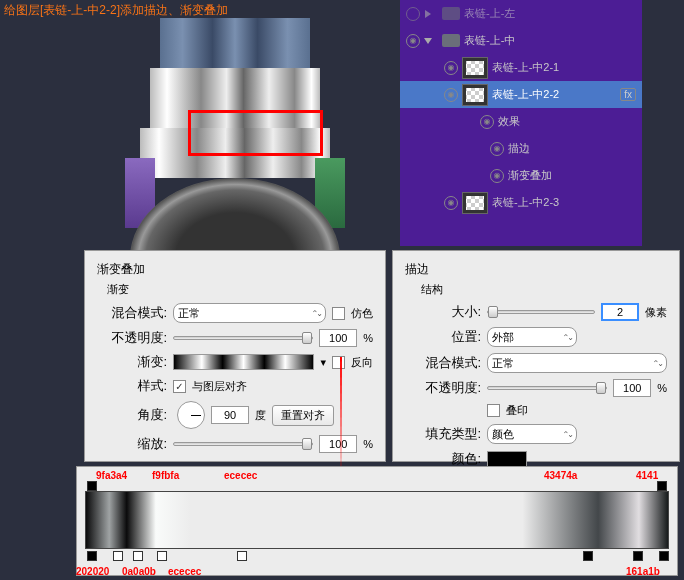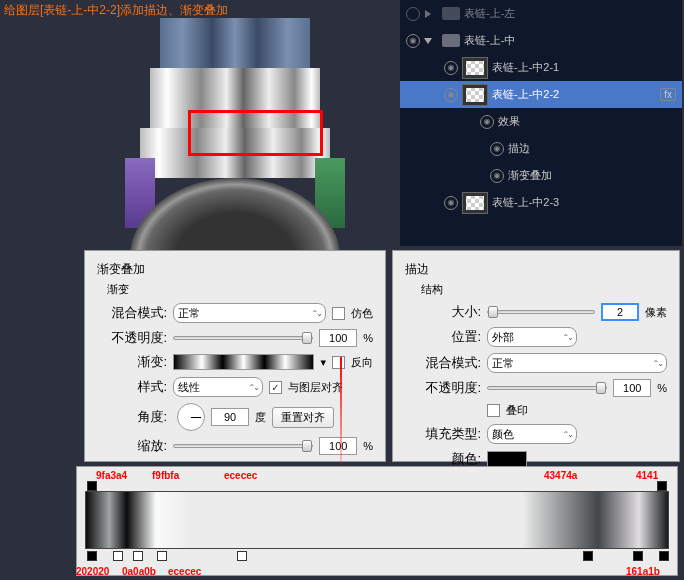--- a/index.html
+++ b/index.html
@@ -7,21 +7,21 @@
 .title{color:#f97316;position:absolute;top:2px;left:4px;font-size:12px}
 .canvas{position:absolute;top:18px;left:70px;width:320px;height:226px;background:#2b2f3e}
 .watch{position:absolute;top:0;left:60px;width:210px;height:226px}
 .link-top{position:absolute;top:0;left:30px;width:150px;height:50px;background:linear-gradient(90deg,#5a7090,#7a90b0 15%,#3a4a66 35%,#7a90b0 50%,#3a4a66 65%,#7a90b0 85%,#5a7090)}
 .link-mid{position:absolute;top:50px;left:20px;width:170px;height:60px;background:linear-gradient(90deg,#bbb,#fff 10%,#888 30%,#eee 45%,#666 55%,#eee 70%,#888 85%,#fff 95%,#bbb)}
 .link-low{position:absolute;top:110px;left:10px;width:190px;height:50px;background:linear-gradient(90deg,#bbb,#fff 10%,#888 30%,#eee 45%,#666 55%,#eee 70%,#888 85%,#fff 95%,#bbb)}
 .side-l{position:absolute;top:140px;left:-5px;width:30px;height:70px;background:linear-gradient(180deg,#8a6abf,#5a3a8f)}
 .side-r{position:absolute;top:140px;right:-5px;width:30px;height:70px;background:linear-gradient(180deg,#4a9a5f,#2a6a3f)}
 .bezel{position:absolute;top:160px;left:0;width:210px;height:80px;border-radius:105px 105px 0 0/80px 80px 0 0;background:radial-gradient(ellipse at 50% 100%,#333 40%,#666 60%,#999 65%,#555 70%,#aaa 80%,#444)}
 .redbox{position:absolute;top:92px;left:118px;width:135px;height:46px;border:3px solid red}
-.layers{position:absolute;top:0;left:400px;width:282px;height:246px;background:#0f172a;color:#c8c8c8;font-size:11px}
+.layers{position:absolute;top:0;left:400px;width:242px;height:246px;background:#4c1d95;color:#c8c8c8;font-size:11px}
 .lrow{display:flex;align-items:center;height:27px;padding-left:6px;gap:4px}
 .lrow.dim{opacity:.6}
 .eye{width:14px;height:14px;border-radius:50%;border:1px solid #888;display:flex;align-items:center;justify-content:center;font-size:8px;color:#888}
 .folder{width:18px;height:13px;background:#6a6e7a;border-radius:2px;margin-left:4px}
 .tri{display:inline-block;width:0;height:0;border-left:4px solid transparent;border-right:4px solid transparent;border-bottom:6px solid #aaa;transform:rotate(90deg);margin-right:2px}
 .tri.open{transform:rotate(180deg)}
 .thumb{width:26px;height:22px;background:#333;border:1px solid #666;display:flex;align-items:center;justify-content:center}
 .thumb .check{width:18px;height:14px;background:repeating-conic-gradient(#ccc 0 25%,#fff 0 50%) 50%/8px 8px}
 .lrow.sel{background:#4a78c8;color:#fff}
 .fx{font-size:10px;color:#ccc;margin-left:auto;margin-right:6px;padding:0 3px;border:1px solid #888;border-radius:2px}
@@ -139,23 +139,20 @@
     </div>
     <div class="row">
       <label>渐变:</label>
       <div class="grad"></div>
       <span>▾</span>
       <span class="chk"></span>
       <span>反向</span>
     </div>
     <div class="row">
       <label>样式:</label>
-      <div class="select" style="flex:0 0 90px">
-          <span>线性</span>
-        </div>
       <span class="chk">✓</span>
       <span>与图层对齐</span>
     </div>
     <div class="row">
       <label>角度:</label>
       <div class="angle"></div>
       <input class="num" value="90" style="">
       <span>度</span>
       <button class="btn">重置对齐</button>
     </div>

